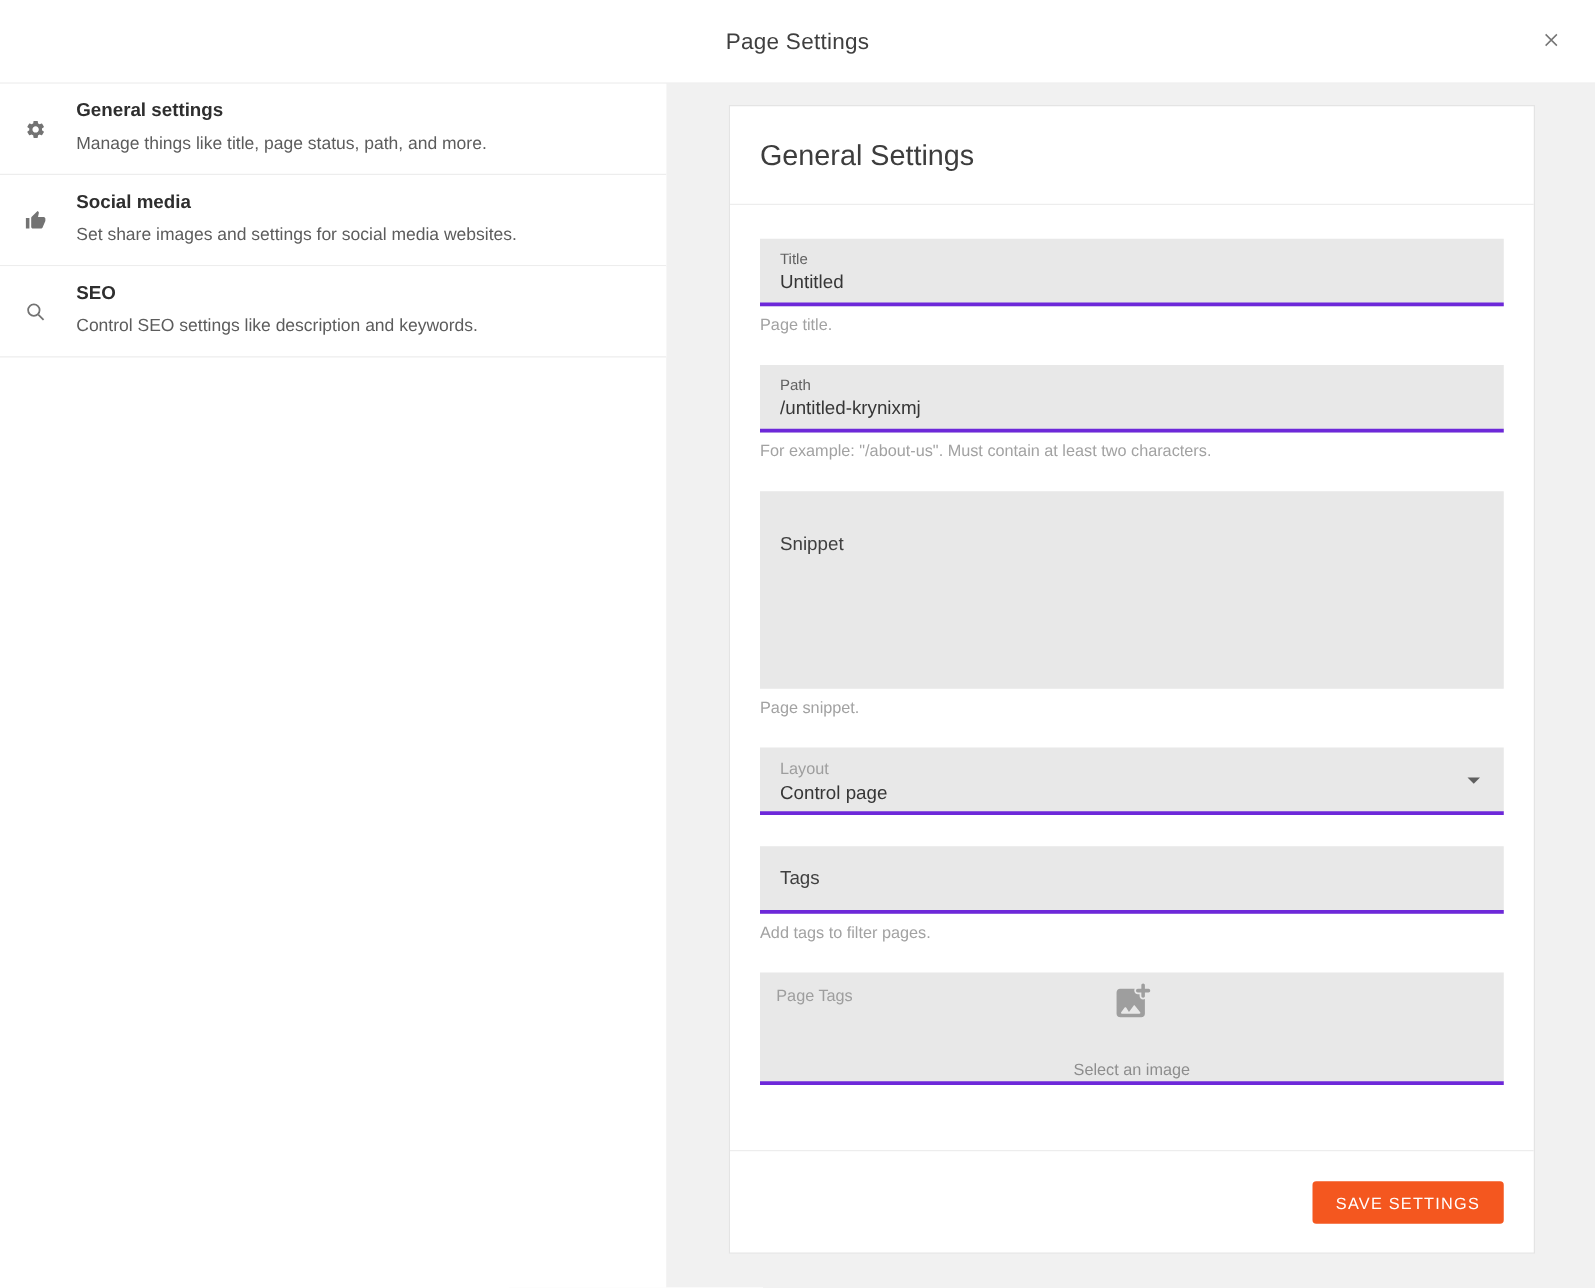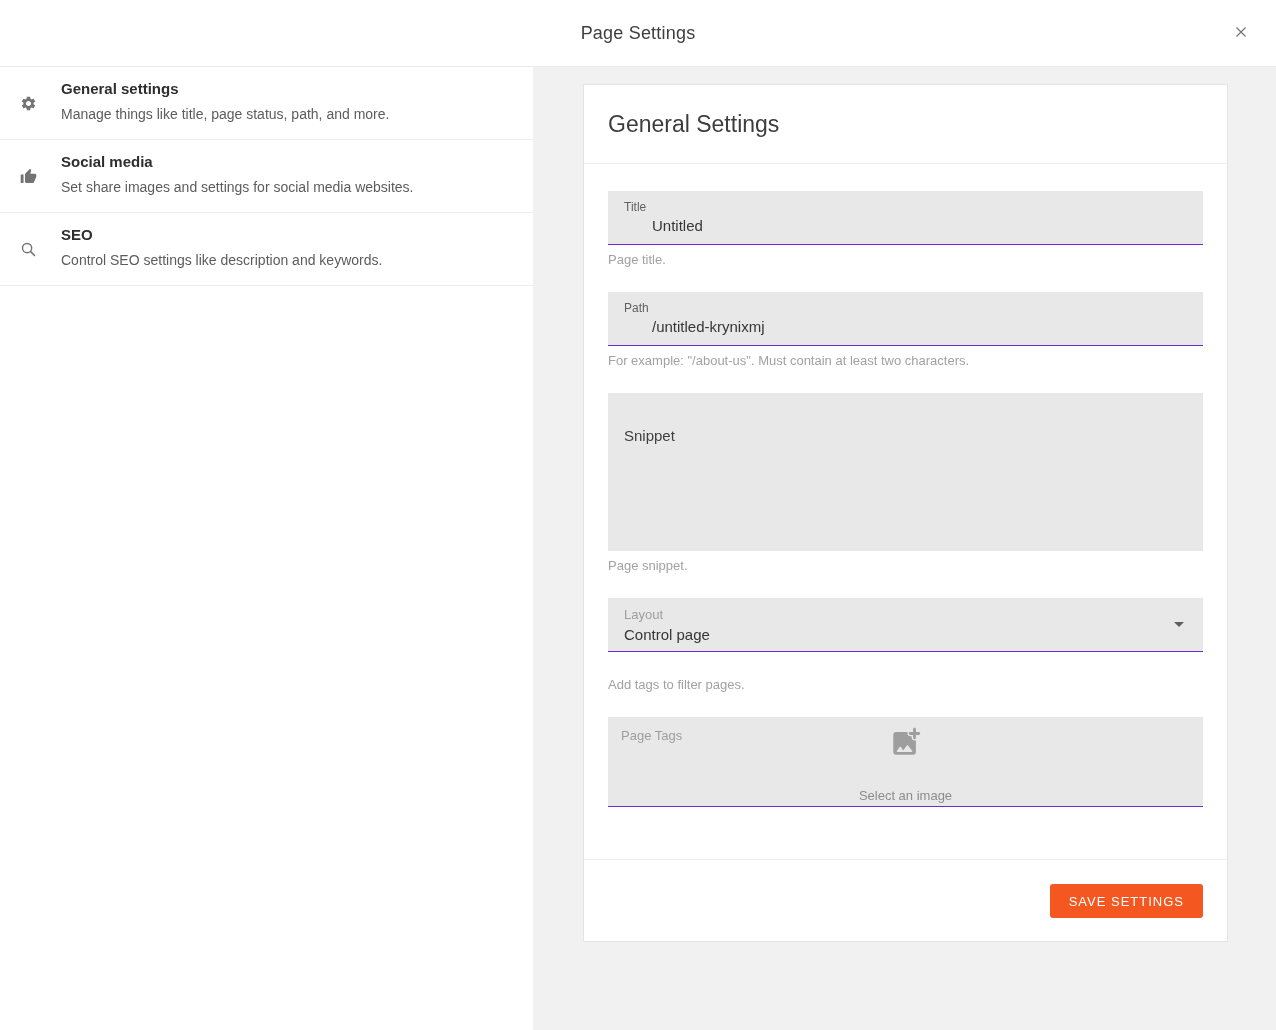--- a/index.html
+++ b/index.html
@@ -27,26 +27,26 @@
   .sidebar-desc { margin-top:9px; font-size:14px; color:#5c5c5c; }
 
   
   .panel { flex:1; background:#f1f1f1; padding:17px 48px 35px 50px; }
   .card { width:645px; background:#fff; border:1px solid #e4e4e4; }
   .card-header { height:79px; padding:26px 24px 0; border-bottom:1px solid #ededed; }
   .card-title { font-size:23px; font-weight:400; color:#3d3d3d; }
   .card-body { padding:27px 24px 0; }
 
   .group { margin-bottom:25px; }
-  .filled { background:#e8e8e8; border-bottom:1px solid #6d28d9; }
+  .filled { background:#e8e8e8; border-bottom:3px solid #6d28d9; }
   .field-sm { height:54px; padding:9px 16px 0; }
   .field-label { font-size:12px; color:#616161; }
   .field-label.light { color:#9e9e9e; font-size:13px; }
   .field-input { display:block; width:100%; margin-top:3px; border:0; background:transparent;
-    font-family:inherit; font-size:15px; color:#363636; outline:none; padding:0;margin-left:28px; }
+    font-family:inherit; font-size:15px; color:#363636; outline:none; padding:0; }
   .field-input::placeholder { color:#3f3f3f; opacity:1; }
   .helper { margin-top:7px; font-size:13px; color:#a2a2a2; }
 
   .snippet-box { height:158px; padding:34px 16px 12px; border-bottom:none; }
   .snippet-box textarea { width:100%; height:100%; border:0; background:transparent; resize:none;
     font-family:inherit; font-size:15px; color:#363636; outline:none; }
   .snippet-box textarea::placeholder { color:#3f3f3f; opacity:1; }
 
   .select-field { position:relative; height:54px; padding:9px 16px 0; cursor:pointer; }
   .select-value { margin-top:4px; font-size:15px; color:#363636; }
@@ -156,20 +156,23 @@
             <div class="select-value">Control page</div>
             <span class="select-arrow">
               <svg viewBox="0 0 24 24" fill="currentColor">
                   <path d="M7 10l5 5 5-5z"></path>
                 </svg>
             </span>
           </div>
         </div>
 
         <div class="group">
+          <div class="filled tags-field">
+            <input class="field-input" type="text" style="margin-top: 0px;" placeholder="Tags">
+          </div>
           <div class="helper">Add tags to filter pages.</div>
         </div>
 
         <div class="group" style="margin-bottom:0">
           <div class="filled image-field">
             <div class="image-label">Page Tags</div>
             <div class="image-center">
               <span>
                 <svg viewBox="0 0 24 24" fill="currentColor" width="34" height="34">
                     <path d="M21.02 5H19V2.98c0-.54-.44-.98-.98-.98h-.03c-.55 0-.99.44-.99.98V5h-2.01c-.54 0-.98.44-.99.98v.03c0 .55.44.99.99.99H17v2.01c0 .54.44.99.99.98h.03c.54 0 .98-.44.98-.98V7h2.02c.54 0 .98-.44.98-.98v-.04c0-.54-.44-.98-.98-.98zM16 9.01V8h-1.01c-.53 0-1.03-.21-1.41-.58-.37-.38-.58-.88-.58-1.44 0-.36.1-.69.27-.98H5c-1.1 0-2 .9-2 2v12c0 1.1.9 2 2 2h12c1.1 0 2-.9 2-2v-8.28c-.3.17-.64.28-1.02.28-1.09-.01-1.98-.9-1.98-1.99zM15.96 19H6c-.41 0-.65-.47-.4-.8l1.98-2.63c.21-.28.62-.26.82.02L10 18l2.61-3.48c.2-.26.59-.27.79-.01l2.95 3.68c.26.33.03.81-.39.81z"></path>

